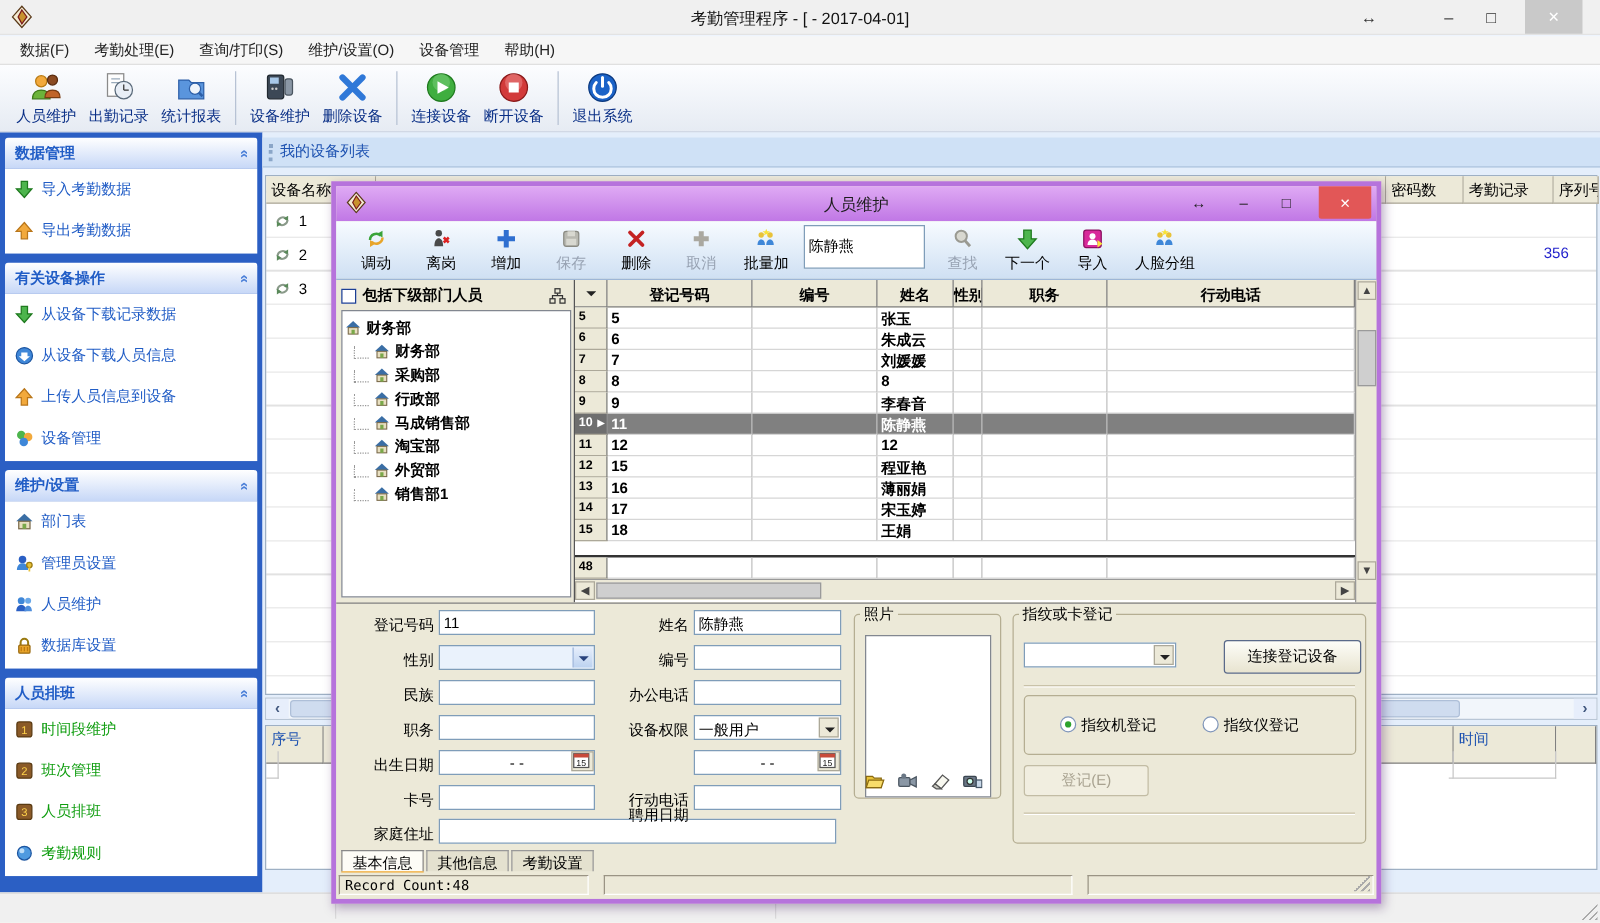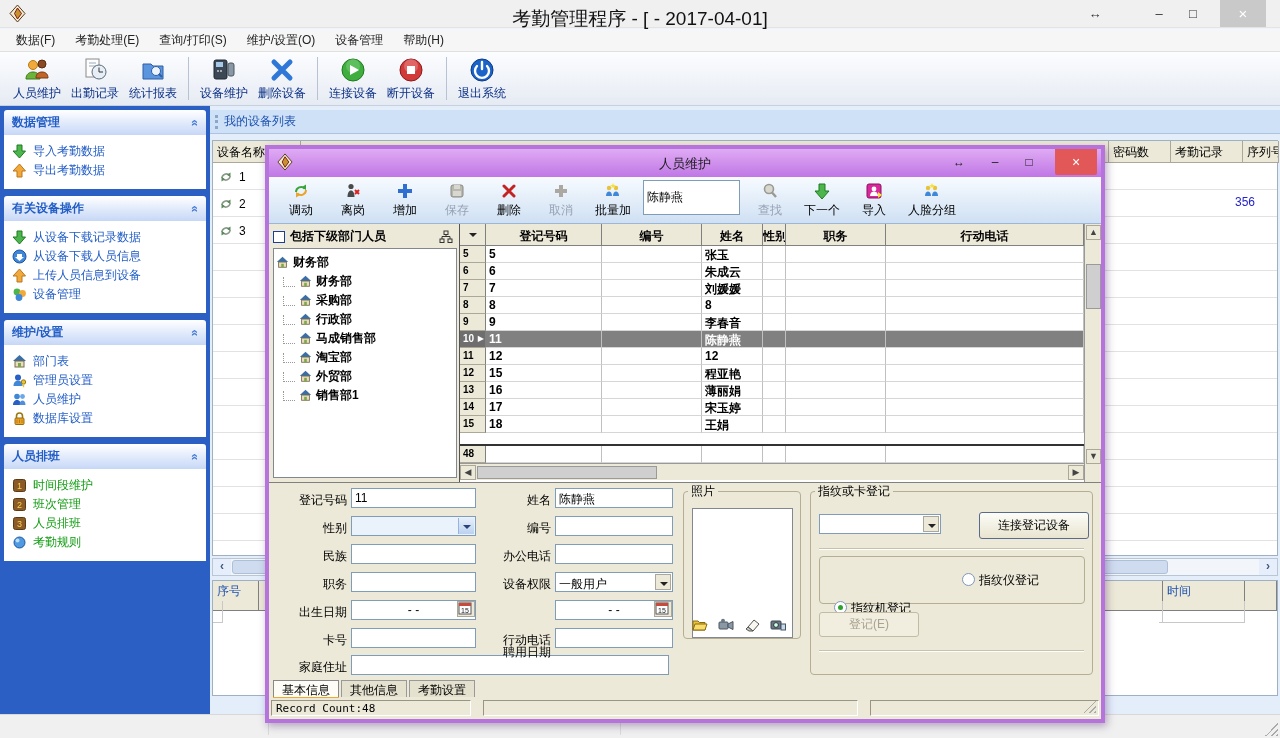--- a/index.html
+++ b/index.html
@@ -2,40 +2,40 @@
 <html><head>
 <meta charset="utf-8">
 <style>
 *{box-sizing:border-box;margin:0;padding:0;}
 body{font-family:"Liberation Sans","DejaVu Sans",sans-serif;font-size:12px;color:#000;}
 #root{position:relative;width:1280px;height:738px;background:#eef4fd;overflow:hidden;}
 .abs{position:absolute;}
 
 
 #titlebar{left:0;top:0;width:1280px;height:28px;background:#f0f0f0;border-bottom:1px solid #e3e3e3;}
-#titlebar .ttl{position:absolute;left:0;right:0;top:6px;text-align:center;font-size:19px;color:#111;}
+#titlebar .ttl{position:absolute;left:0;right:0;top:6px;text-align:center;font-size:13px;color:#111;}
 .winbtn{position:absolute;top:0;width:30px;height:27px;text-align:center;line-height:27px;font-size:13px;color:#333;}
 #close-main{background:#c9c9c9;width:46px;color:#fff;font-size:15px;}
 
 
 #menubar{left:0;top:29px;width:1280px;height:23px;background:#f6f6f6;border-bottom:1px solid #e0e0e0;display:flex;align-items:center;padding-left:6px;}
 .menuitem{padding:3px 10px;color:#222;}
 
 
 #maintb{left:0;top:52px;width:1280px;height:54px;background:linear-gradient(#fcfdff,#e6ebf3);border-bottom:1px solid #c7d0de;display:flex;align-items:stretch;padding-left:8px;}
 .tbtn{width:58px;display:flex;flex-direction:column;align-items:center;justify-content:flex-end;padding-bottom:3px;gap:2px;}
 .tbtn .lb{color:#0a2f86;font-size:12px;white-space:nowrap;}
 .tsep{width:1px;background:#b7c2d4;margin:5px 6px;}
 
 
 #sidebar{left:0;top:106px;width:210px;height:608px;background:#2b5fc4;padding:4px 4px 0 4px;}
 .navsec{margin-bottom:7px;border-radius:3px 3px 0 0;overflow:hidden;}
 .navhead{height:25px;background:linear-gradient(#ffffff,#c6d7f7);color:#215dc6;display:flex;justify-content:space-between;align-items:center;padding:0 8px;font-weight:bold;}
 .chev{color:#4a7fd8;font-weight:bold;display:inline-block;transform:rotate(-90deg);}
-.navitems{background:#fff;padding:8px 4px 10px 8px;display:flex;flex-direction:column;gap:2px;}
+.navitems{background:#fff;padding:8px 4px 10px 8px;display:flex;flex-direction:column;gap:16px;}
 .navitem{display:flex;align-items:center;gap:6px;color:#215dc6;}
 .navitem.green{color:#0f9d0f;}
 .nico{width:15px;height:15px;flex:0 0 15px;}
 
 
 #workspace{left:210px;top:106px;width:1070px;height:608px;background:#e4eefb;}
 #tabstrip{position:absolute;left:0;top:4px;width:1070px;height:24px;background:#cfe1f6;border-bottom:1px solid #aec4de;display:flex;align-items:center;}
 #tabgrip{width:3px;height:14px;border-left:3px dotted #8aa6c8;margin:0 6px 0 5px;}
 #tablabel{color:#1c51b0;}
 #devtable{position:absolute;left:2px;top:34px;width:1066px;height:416px;background:#fff;border:1px solid #9eb0c4;
@@ -925,21 +925,21 @@
       <fieldset style="left:541px;top:0px;width:283px;height:192px;">
         <legend>指纹或卡登记</legend>
         <div class="ddown" style="left:8px;top:14px;width:122px;">
             <span class="ddbtn classic">
               <span class="tri" style="border-top-color:#222;"></span>
             </span>
           </div>
         <div id="connectbtn">连接登记设备</div>
         <div class="fpline" style="top:48px;"></div>
         <div id="fpinner">
-          <span style="position:absolute;left:14px;top:15px;margin-top:28px;"><span class="radio on"></span><span>指纹机登记</span></span>
+          <span style="position:absolute;left:28px;top:15px;"><span class="radio on"></span><span>指纹机登记</span></span>
           <span style="position:absolute;left:142px;top:15px;"><span class="radio"></span><span>指纹仪登记</span></span>
         </div>
         <div id="regbtn">登记(E)</div>
         <div class="fpline" style="top:150px;"></div>
       </fieldset>
     </div>
 
     <div id="dtabs">
       <div class="dtab active">基本信息</div>
       <div class="dtab">其他信息</div>

